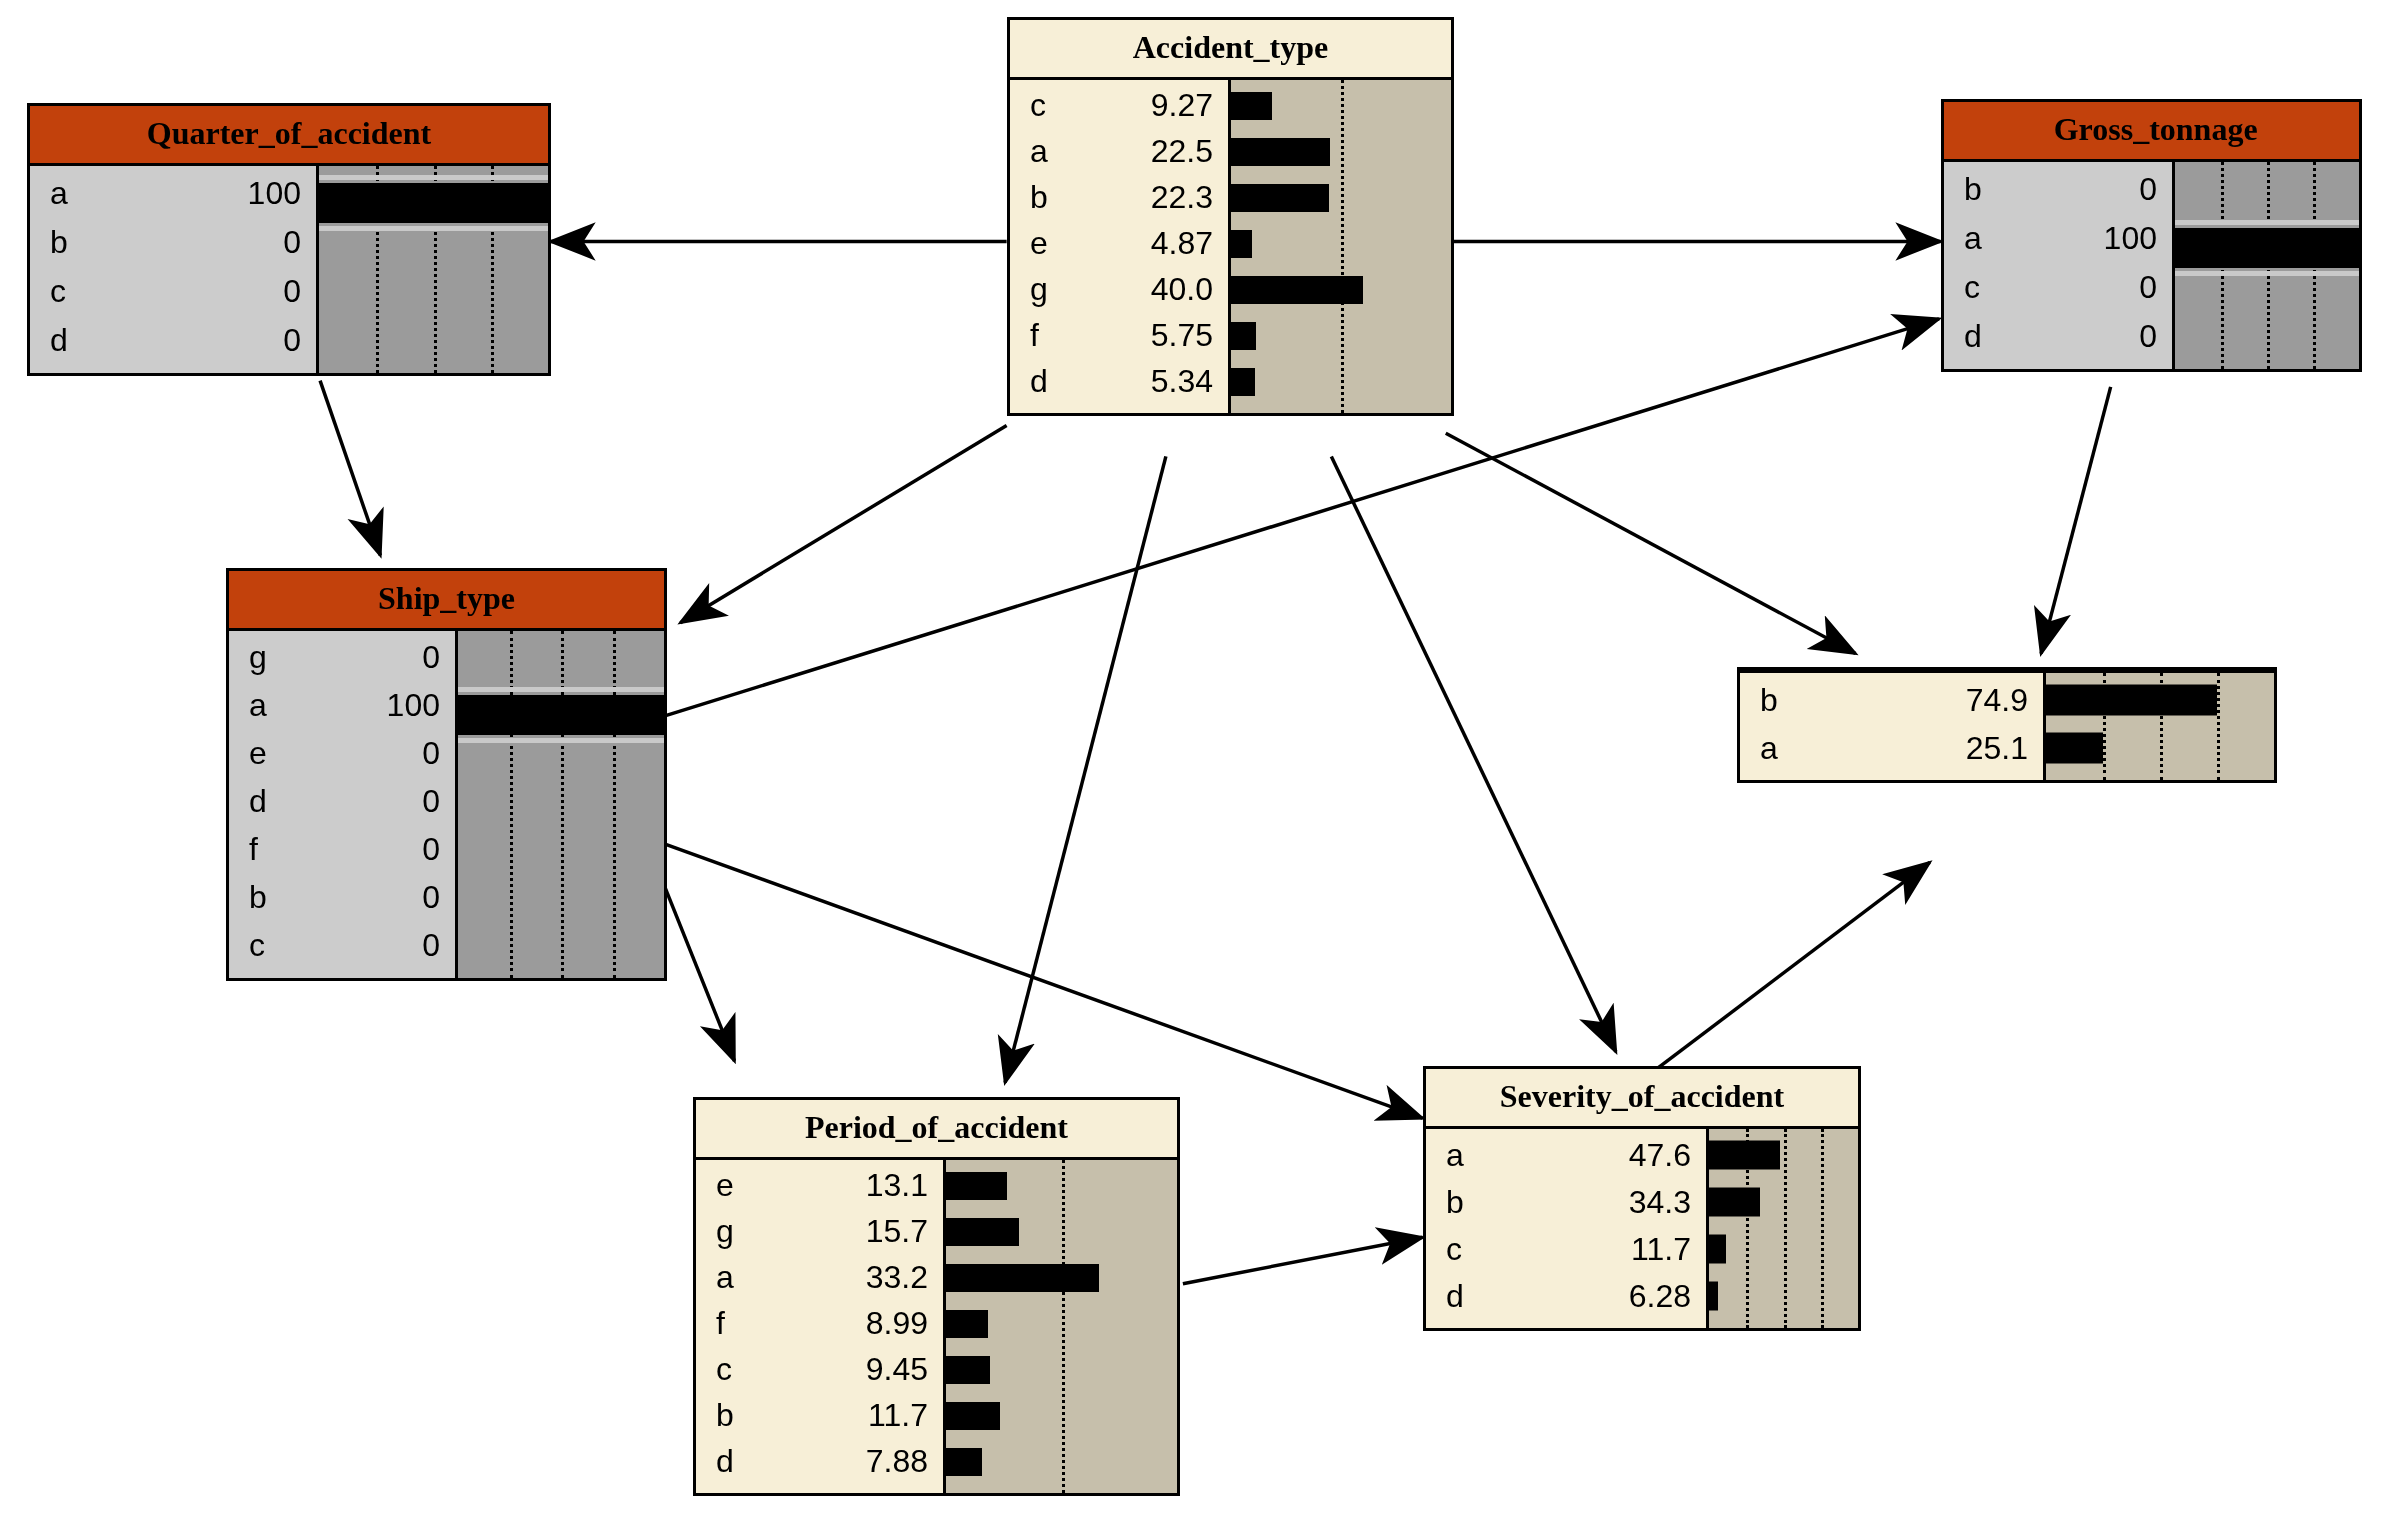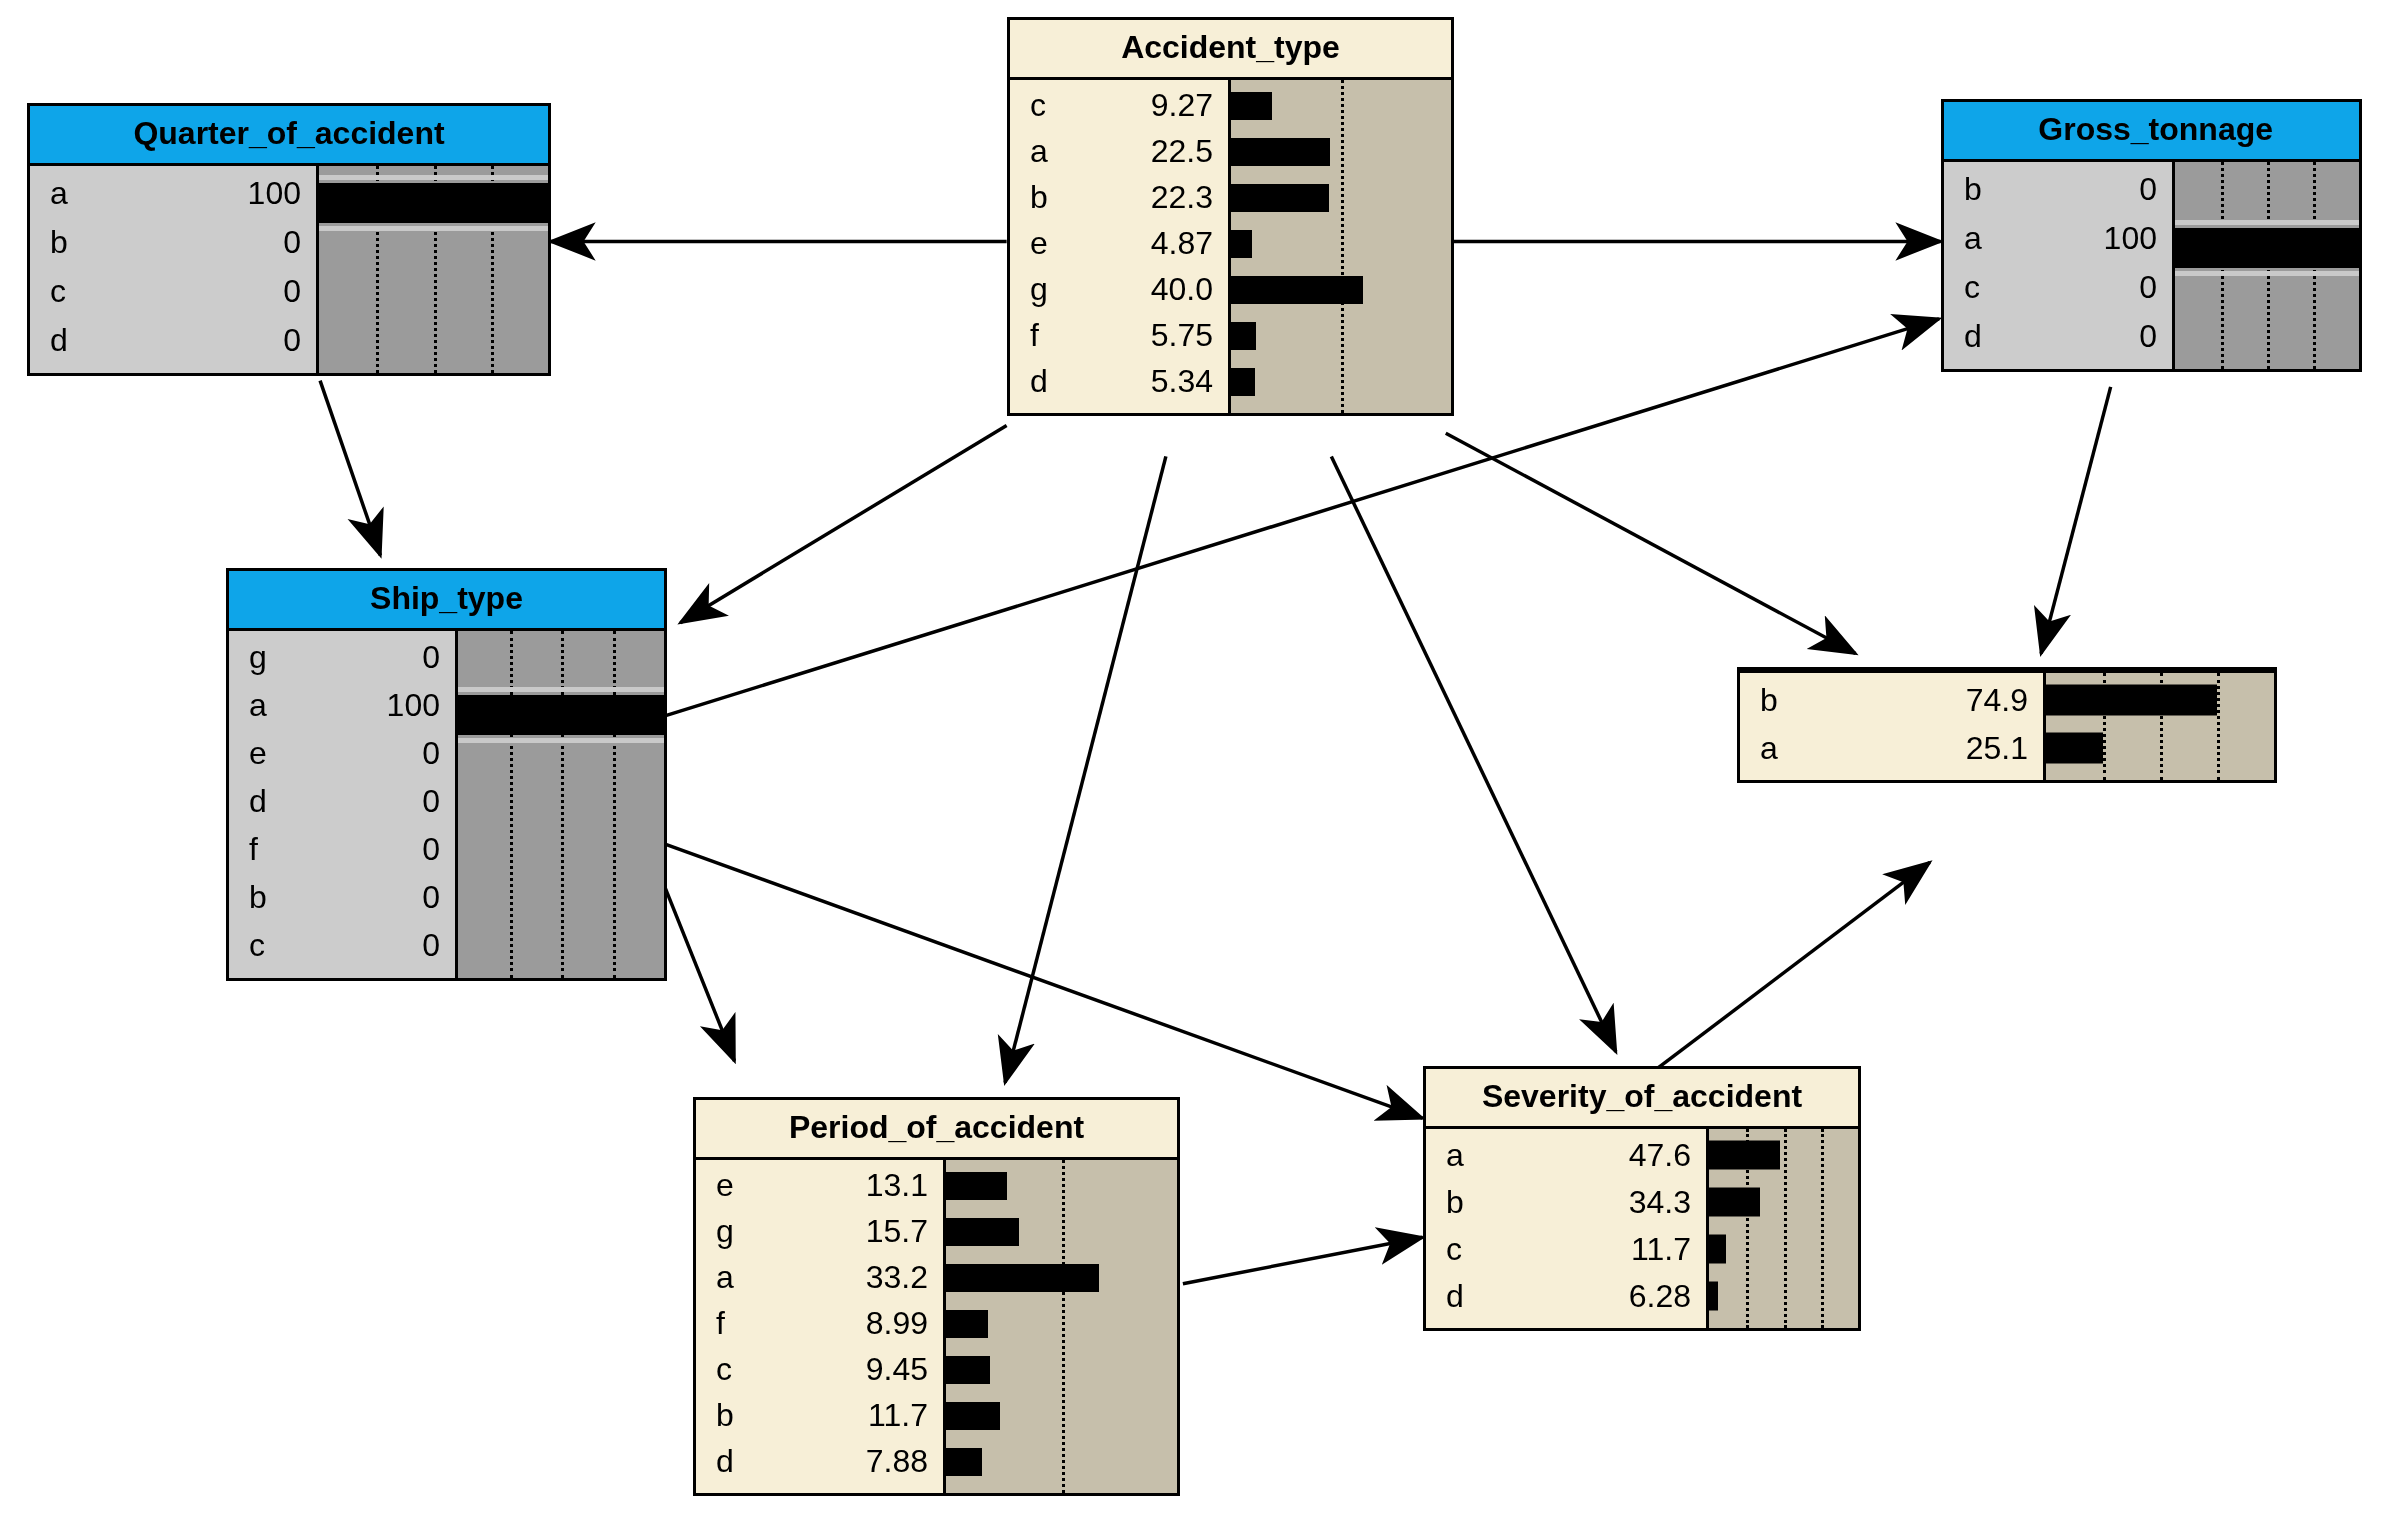--- a/index.html
+++ b/index.html
@@ -1,41 +1,41 @@
 <!DOCTYPE html>
 <html style="font-size:12.4px"><head>
 <meta charset="utf-8">
 <style>
   html,body{margin:0;padding:0;background:#ffffff;}
   #stage{position:relative;width:2389px;height:1536px;background:#ffffff;
          font-family:"Liberation Sans", sans-serif;overflow:hidden;}
   #edges{position:absolute;left:0;top:0;width:2389px;height:1536px;z-index:1;}
   .node{position:absolute;z-index:2;border:3.9px solid #000;box-sizing:border-box;}
   .node .title{font-weight:bold;text-align:center;letter-spacing:0px;
-        line-height:1;padding:10.8px 7.7px 14px 7.7px;white-space:nowrap;}
+        line-height:1;padding:10.8px 7.7px 14px 7.7px;white-space:nowrap;font-family:Liberation Serif, serif;}
   .node .body{display:flex;border-top:3.9px solid #000;}
   .node .labels{flex:0 0 auto;box-sizing:border-box;padding:3.1px 0 7.7px 0;}
   .node .bars{flex:1 1 auto;position:relative;border-left:3.9px solid #000;
         box-sizing:border-box;padding:3.1px 0 7.7px 0;overflow:hidden;}
   .row{display:flex;align-items:center;justify-content:space-between;
         white-space:nowrap;}
   .row .st{padding-left:20px;}
   .row .vl{padding-right:15px;}
   .barrow{position:relative;}
   .barfill{position:absolute;left:0;top:50%;transform:translateY(-50%);
         background:#000;}
   .grid{position:absolute;top:0;bottom:0;width:0;border-left:3.1px dotted #000;}
   
   .cream{background:#F7EFD7;}
   .cream .title{background:#F7EFD7;color:#000;}
   .cream .labels{background:#F7EFD7;color:#000;}
   .cream .bars{background:#C6BFAB;}
   
   .gray{background:#CCCCCC;}
-  .gray .title{background:#0ea5e9;color:#000;}
+  .gray .title{background:#c2410c;color:#000;}
   .gray .labels{background:#CCCCCC;color:#000;}
   .gray .bars{background:#9B9B9B;}
   
   .fullbar{position:absolute;left:0;right:0;background:#000;}
   .fullbar:before,.fullbar:after{content:"";position:absolute;left:0;right:0;
         height:4.6px;background:#C9C9C9;}
   .fullbar:before{top:-7.7px;}
   .fullbar:after{bottom:-7.7px;}
 </style>
 </head>

